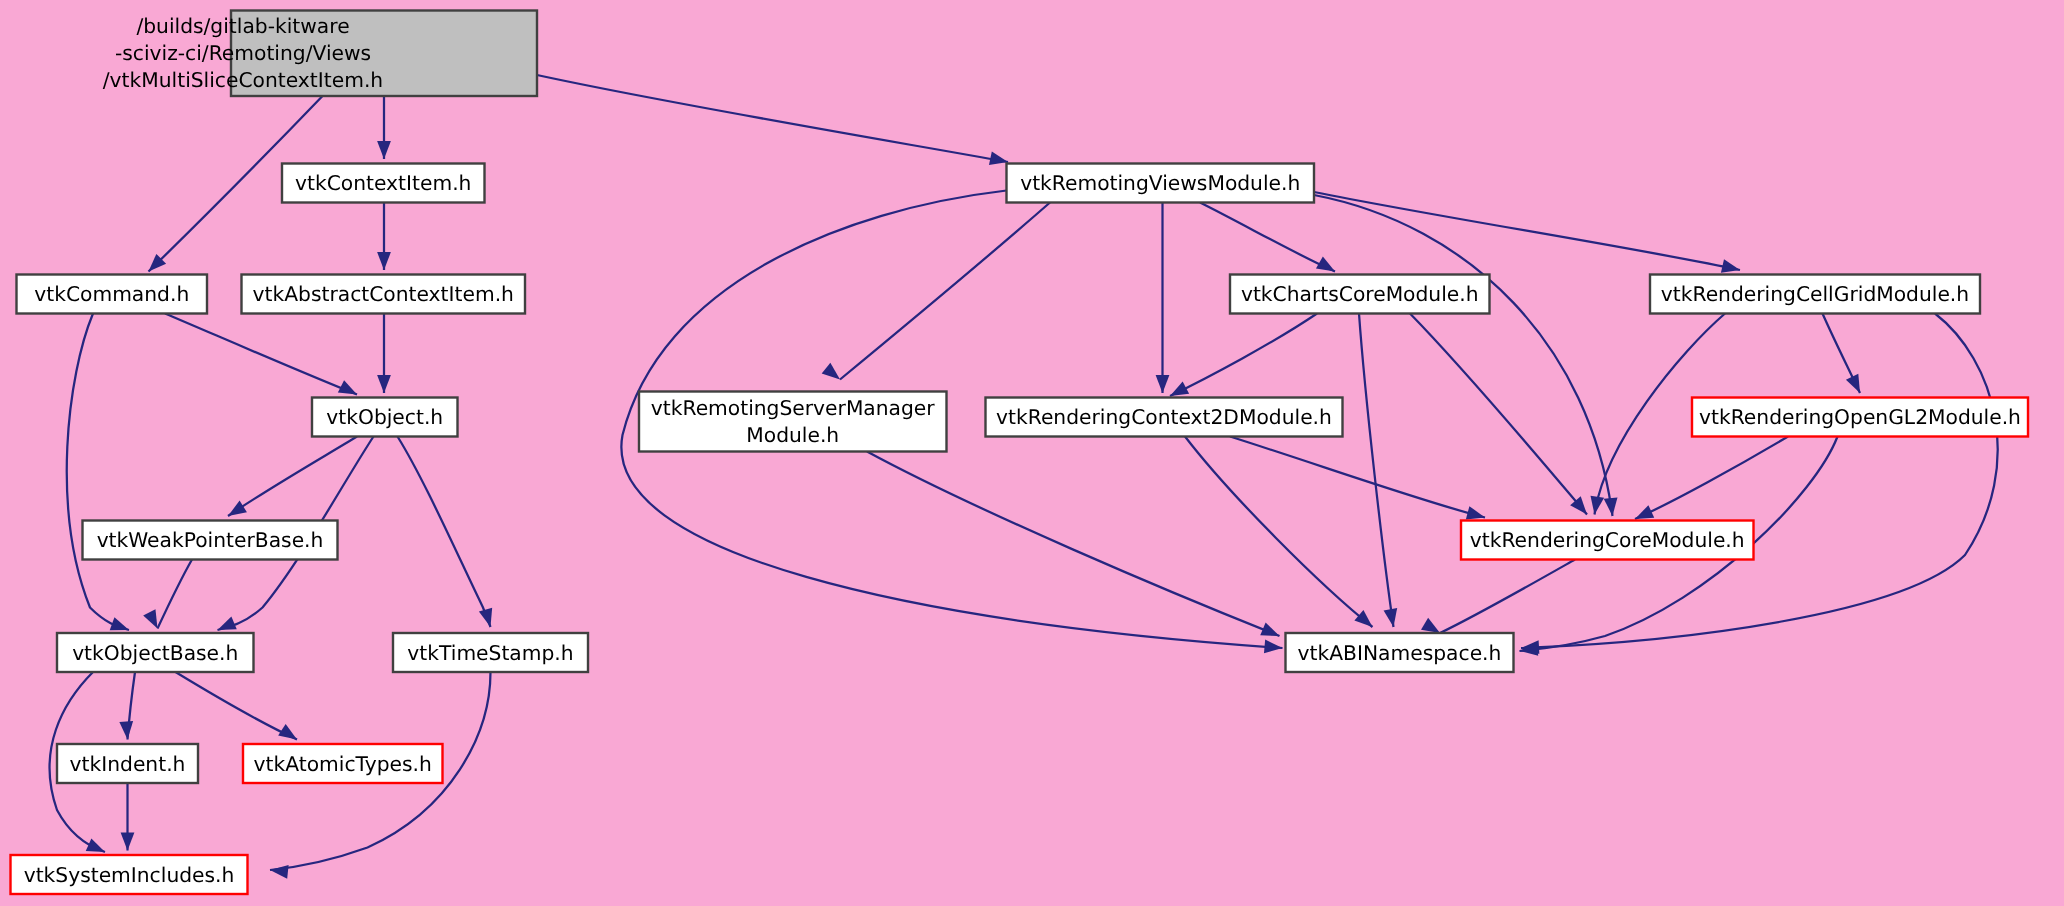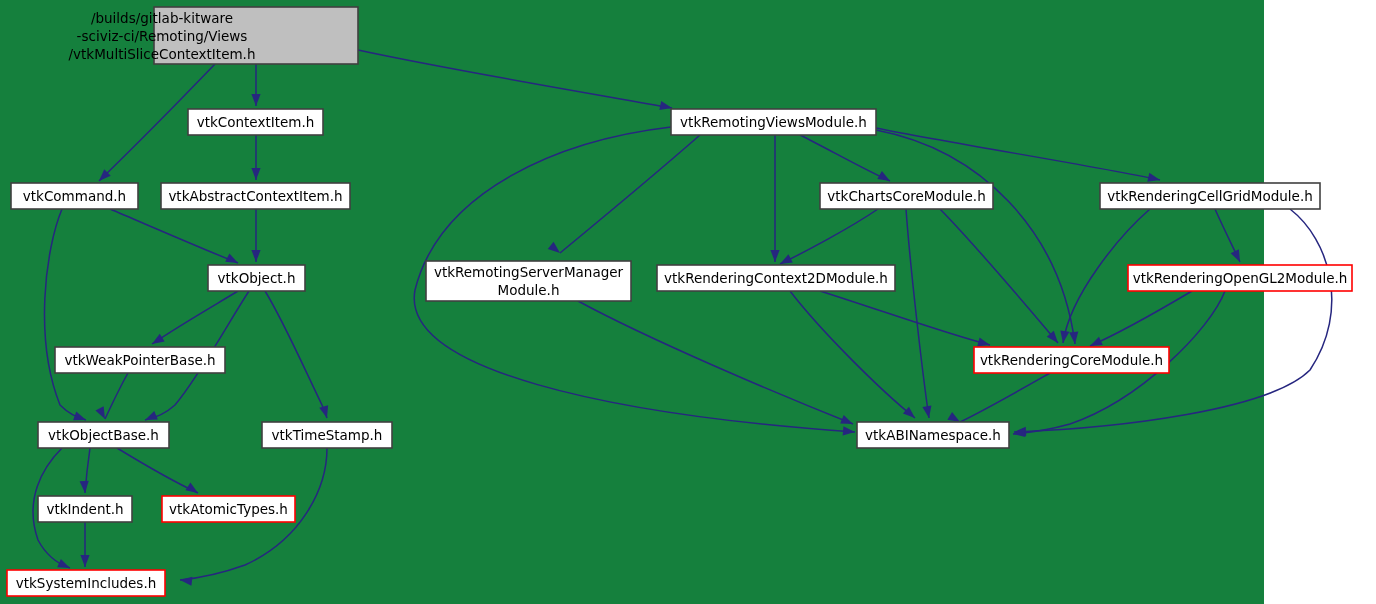--- a/index.html
+++ b/index.html
@@ -2,23 +2,23 @@
 <html><head>
 <meta charset="utf-8">
 <style>
   html, body {
     margin: 0;
     padding: 0;
     background: #ffffff;
   }
   #graph-root {
     position: relative;
-    width: 1264px;
+    width: 1376px;
     height: 604px;
-    background: #15803d;
+    background: #f9a8d4;
     font-family: "DejaVu Sans", "Liberation Sans", sans-serif;
   }
   svg#graph-svg {
     position: absolute;
     top: 0; left: 0;
     width: 1376px;
     height: 604px;
     display: block;
   }
   .node-box {

